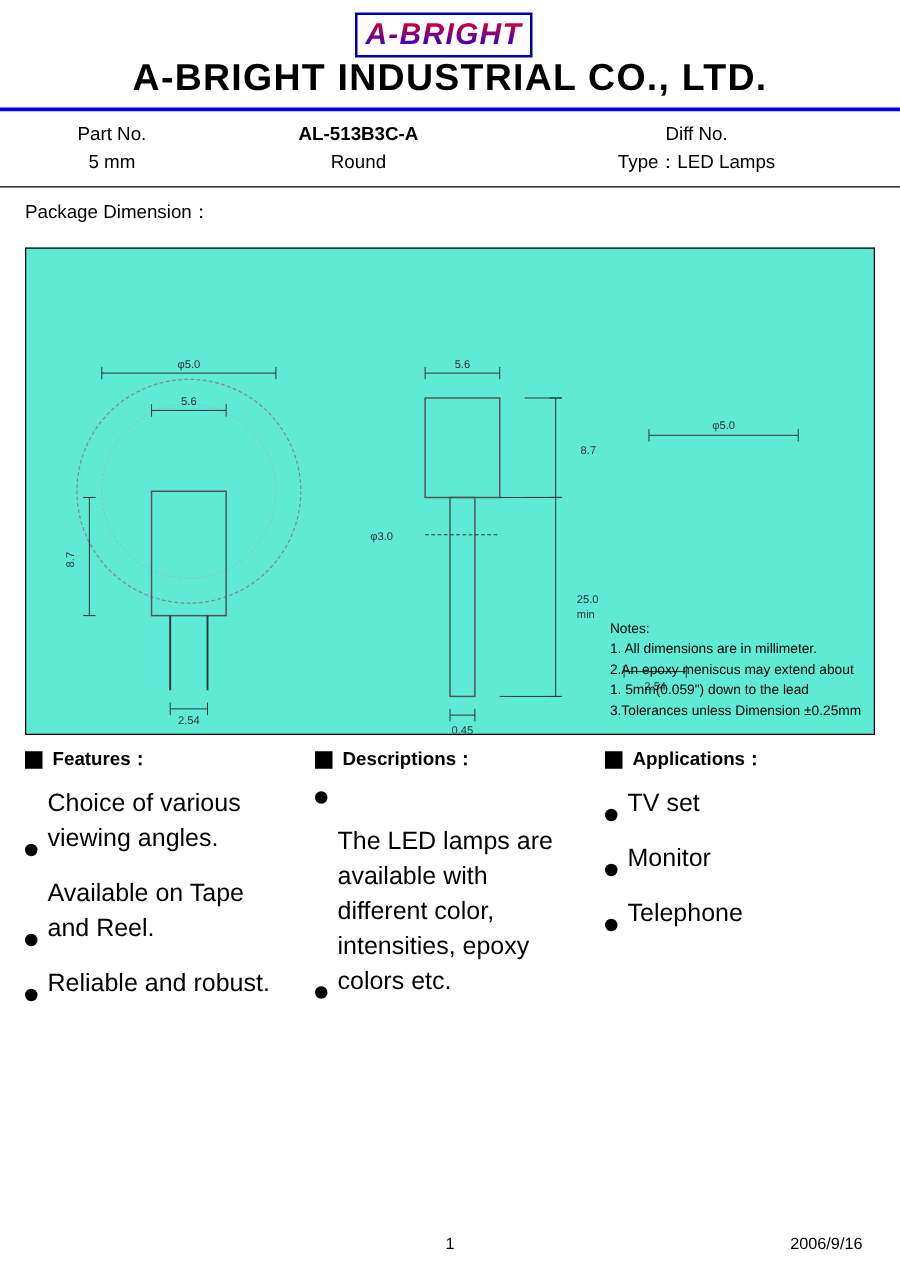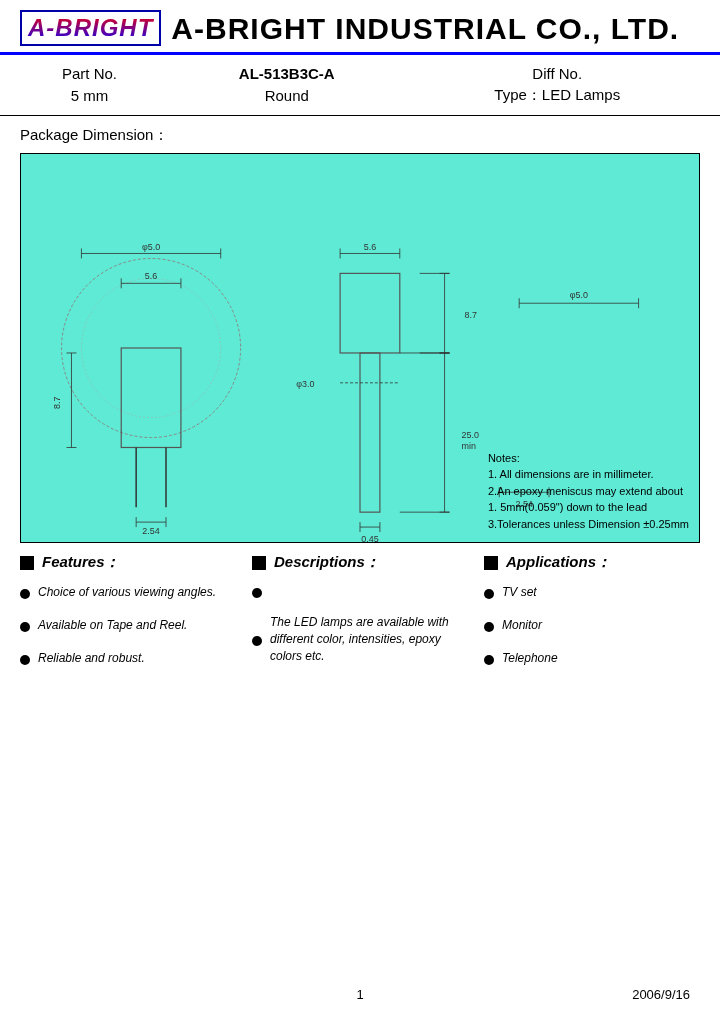--- a/index.html
+++ b/index.html
@@ -9,23 +9,24 @@
       background: #fff;
       font-family: Arial, sans-serif;
       font-size: 14px;
       color: #000;
       position: relative;
     }
 
     
     .header {
       display: flex;
-      align-items: flex-end;
+      align-items: center;
       padding: 10px 20px 6px 20px;
       border-bottom: 3px solid #00f;
+      flex-direction: column;
     }
     .logo-abright {
       font-size: 26px;
       font-weight: 900;
       font-style: italic;
       background: linear-gradient(to bottom, #f00 0%, #00f 100%);
       -webkit-background-clip: text;
       -webkit-text-fill-color: transparent;
       border: 2px solid #00f;
       padding: 2px 6px;
@@ -60,21 +61,21 @@
     .dim-label { font-size: 15px; }
     .dim-value { font-size: 15px; }
     .type-value { font-size: 15px; }
 
     
     .package-section {
       padding: 10px 20px 0 20px;
     }
     .package-title {
       font-size: 15px;
-      margin-bottom: 8px;
+      margin-bottom: 19px;
     }
     .package-diagram {
       border: 1px solid #000;
       width: 100%;
       height: 390px;
       position: relative;
       overflow: hidden;
       background: #5eead4;
     }
     
@@ -89,21 +90,20 @@
       font-size: 11px;
       line-height: 1.5;
     }
 
     
     .bottom-content {
       padding: 10px 20px;
       display: grid;
       grid-template-columns: 1fr 1fr 1fr;
       gap: 16px;
-      font-style: italic;
     }
     .col-header {
       display: flex;
       align-items: center;
       gap: 8px;
       font-size: 15px;
       font-weight: bold;
       margin-bottom: 12px;
       padding-right: 10px;
     }
@@ -113,24 +113,24 @@
       background: #000;
       flex-shrink: 0;
       display: inline-block;
     }
     .col-items {
       list-style: none;
       padding: 0;
     }
     .col-items li {
       display: flex;
-      align-items: center;
+      align-items: flex-end;
       gap: 8px;
       margin-bottom: 16px;
-      font-size: 12px;
+      font-size: 20px;
       line-height: 1.4;
       padding-right: 10px;
     }
     .bullet-circle {
       width: 10px;
       height: 10px;
       border-radius: 50%;
       background: #000;
       flex-shrink: 0;
       margin-top: 4px;

